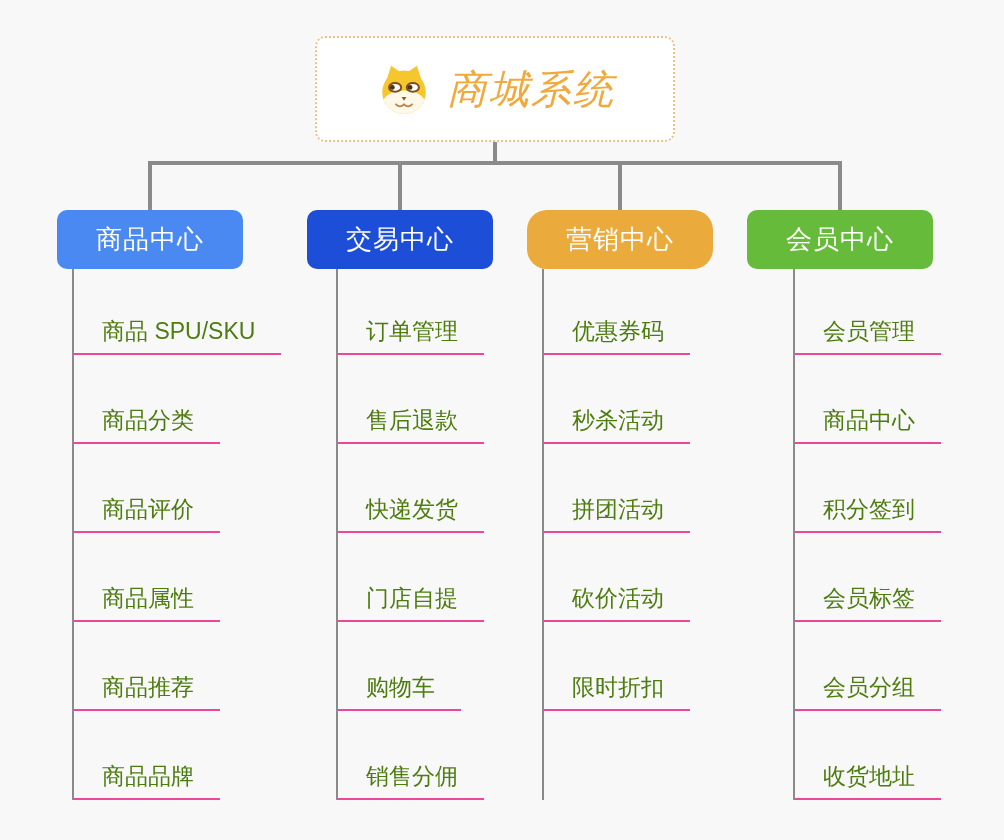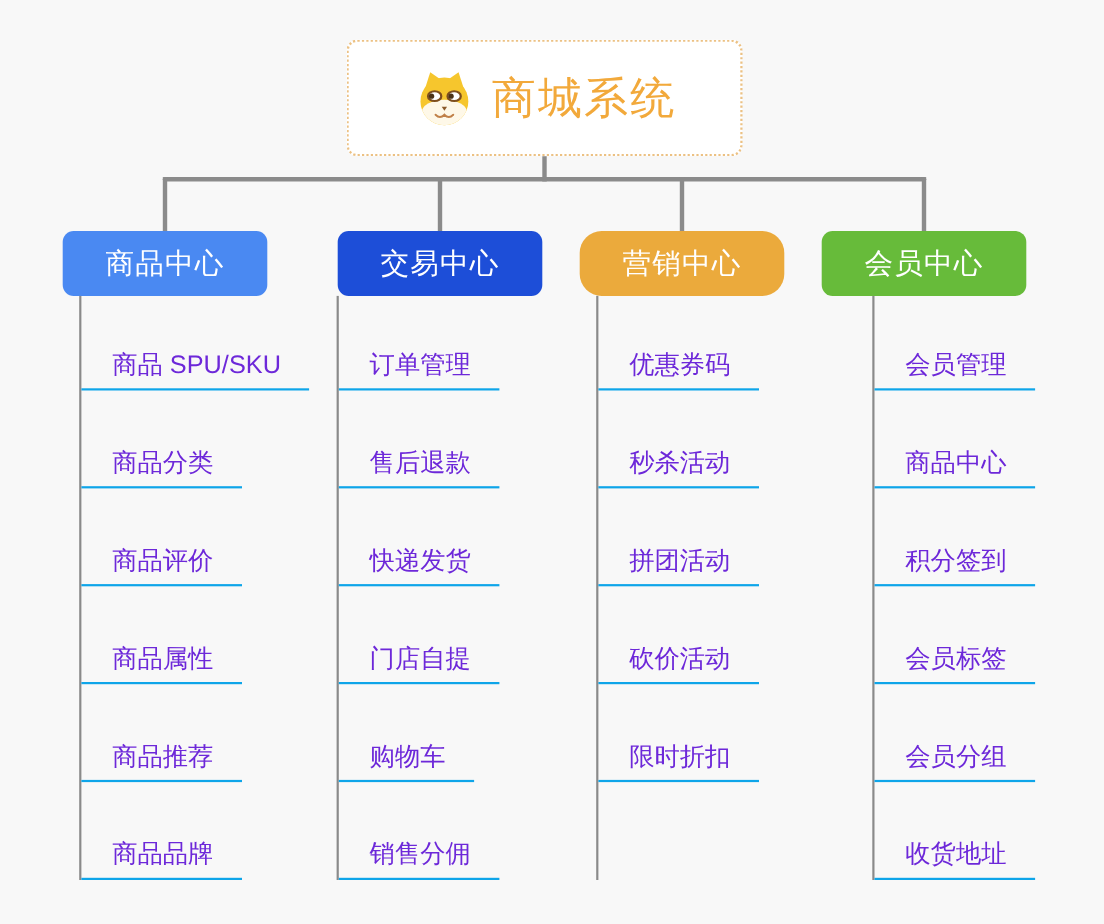--- a/index.html
+++ b/index.html
@@ -9,21 +9,21 @@
     font-family:"Liberation Sans","DejaVu Sans",sans-serif;
     position:relative;overflow:hidden;
   }
   .stage{position:absolute;inset:0;width:1004px;height:840px;}
 
   
   .root-node{
     position:absolute;left:315px;top:36px;width:360px;height:106px;
     box-sizing:border-box;background:#ffffff;
     border:2px dotted #ECC183;border-radius:10px;
-    display:flex;align-items:center;justify-content:center;gap:14px;
+    display:flex;align-items:center;justify-content:center;gap:14px;font-style:italic;
   }
   .root-title{
     font-size:40px;color:#F2A93B;letter-spacing:2px;white-space:nowrap;
   }
   .root-icon{width:58px;height:54px;flex:0 0 auto;}
 
   
   .conn{position:absolute;background:#8B8B8B;}
   .conn-root-stub{left:493px;top:142px;width:4px;height:23px;}
   .conn-h{left:148px;top:161px;width:694px;height:4px;border-radius:2px;}
@@ -39,31 +39,31 @@
   }
   .branch-1{left:57px;} .branch-2{left:307px;}
   .branch-3{left:527px;} .branch-4{left:747px;}
 
   
   .leaf-col{
     position:absolute;top:269px;height:531px;
     border-left:2px solid #8A8A8A;
     display:flex;flex-direction:column;
   }
-  .col-1{left:72px;} .col-2{left:306px;}
+  .col-1{left:72px;} .col-2{left:336px;}
   .col-3{left:542px;} .col-4{left:793px;}
   .leaf-row{
     height:89px;display:flex;align-items:flex-end;
   }
   .leaf-row:first-child{height:86px;}
   .leaf{
     display:inline-block;white-space:nowrap;
     padding:0 26px 6px 28px;
-    border-bottom:2px solid #0ea5e9;
-    font-size:23px;color:#6d28d9;
+    border-bottom:2px solid #ec4899;
+    font-size:23px;color:#4d7c0f;
     cursor:default;
   }
 </style>
 </head>
 <body>
 
 <div class="stage">
 
   <div class="conn conn-root-stub"></div>
   <div class="conn conn-h"></div>

